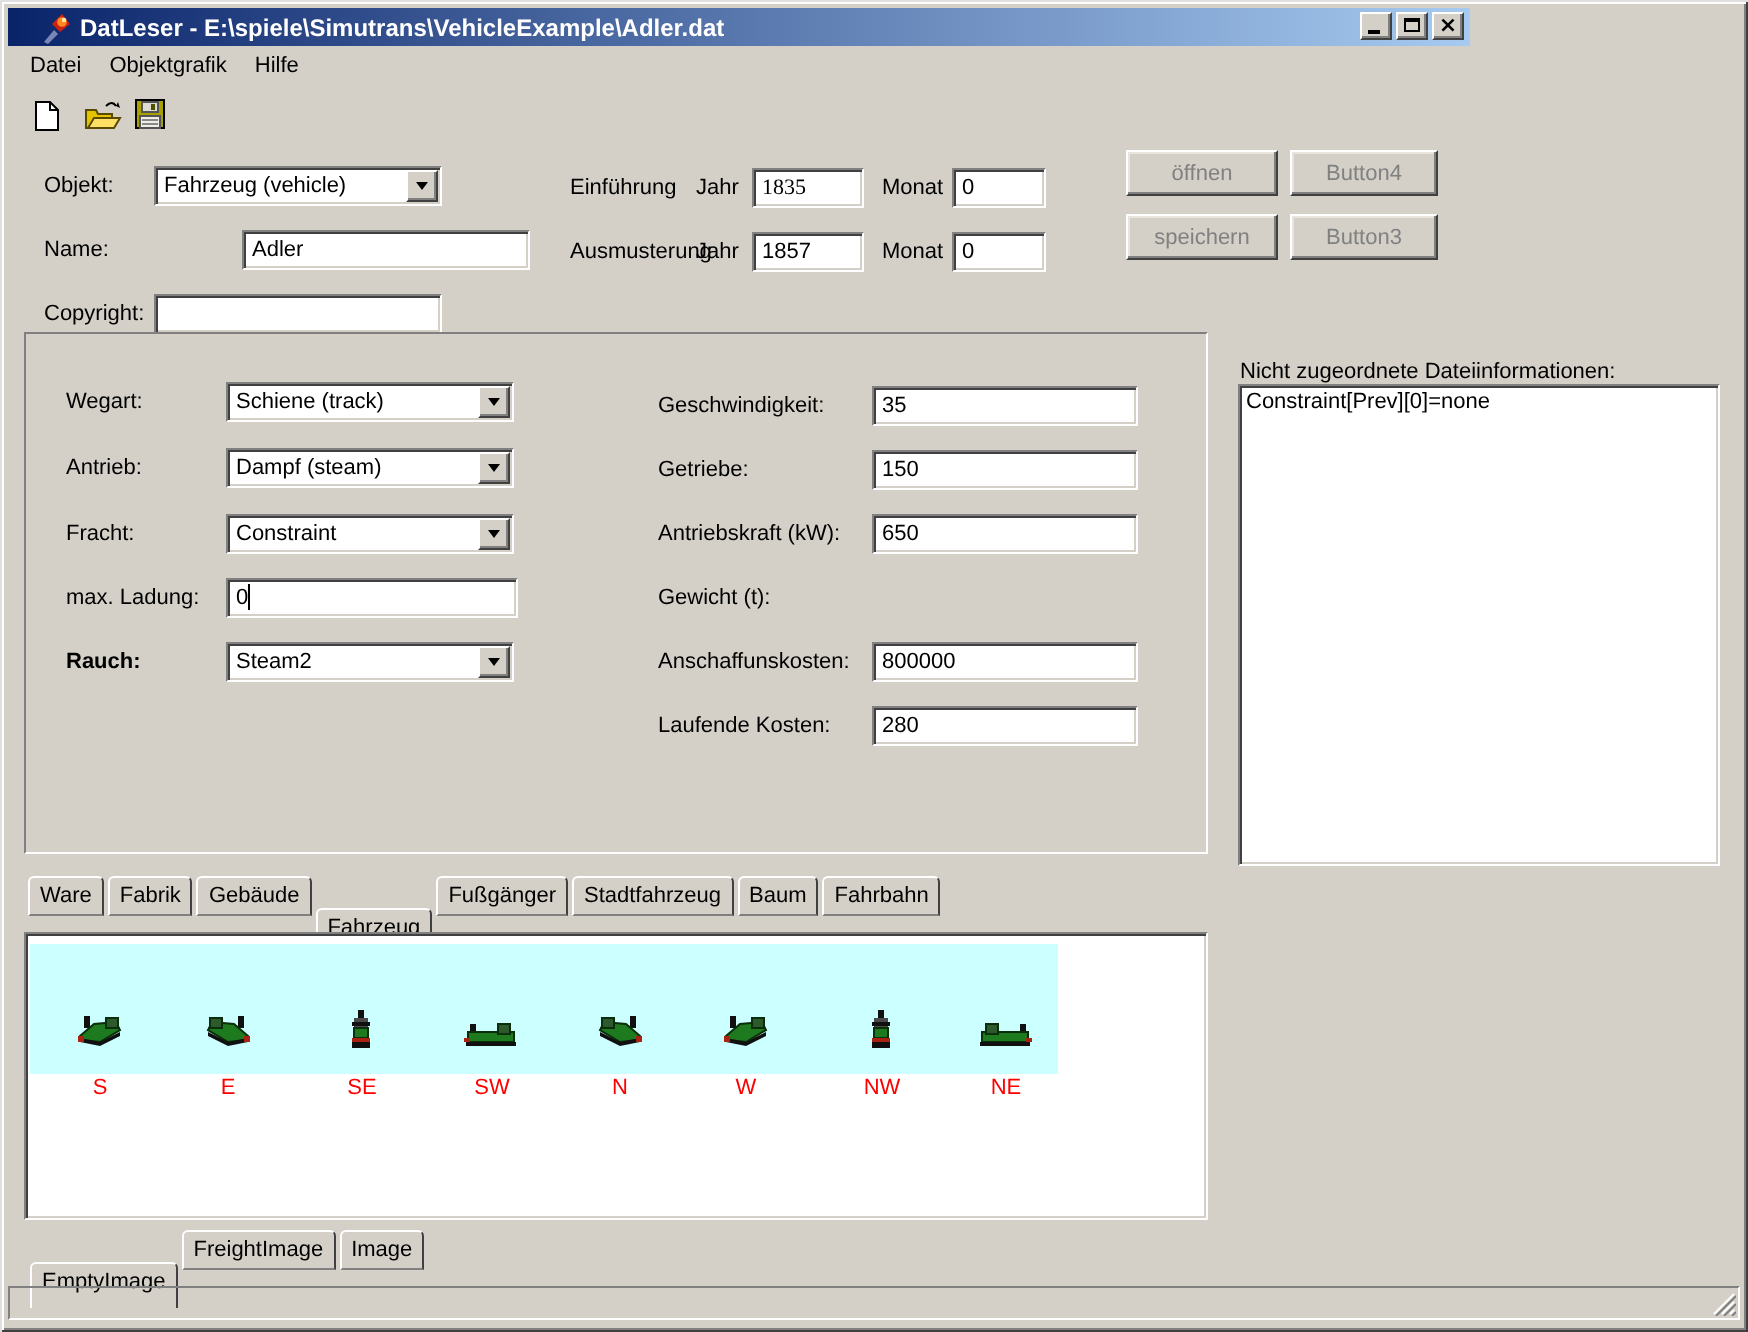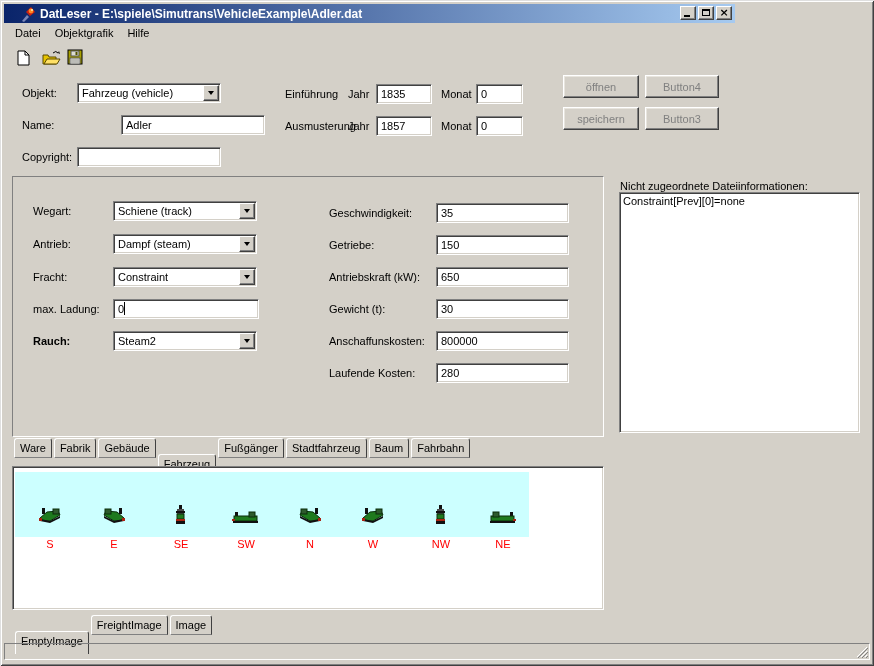--- a/index.html
+++ b/index.html
@@ -162,38 +162,38 @@
   </div>
 
   <span class="lbl" style="left:22px;top:119px">Name:</span>
   <input class="edit" style="left: 77px; top: 115px; width: 144px; margin-left: 44px;" value="Adler">
 
   <span class="lbl" style="left:22px;top:151px">Copyright:</span>
   <input class="edit" style="left: 77px; top: 147px; width: 144px;" value="">
 
   <span class="lbl" style="left:285px;top:88px">Einführung</span>
   <span class="lbl" style="left:348px;top:88px">Jahr</span>
-  <input class="edit" style="left: 376px; top: 84px; width: 56px;" value="1835">
+  <input class="edit" style="left: 376px; top: 84px; width: 56px; font-family: Liberation Serif, serif;" value="1835">
   <span class="lbl" style="left:441px;top:88px">Monat</span>
   <input class="edit" style="left: 476px; top: 84px; width: 47px;" value="0">
 
   <span class="lbl" style="left:285px;top:120px">Ausmusterung</span>
   <span class="lbl" style="left:348px;top:120px">Jahr</span>
   <input class="edit" style="left: 376px; top: 116px; width: 56px;" value="1857">
   <span class="lbl" style="left:441px;top:120px">Monat</span>
   <input class="edit" style="left: 476px; top: 116px; width: 47px;" value="0">
 
   <div>
       <div class="btn" style="left: 563px; top: 75px; width: 76px;">öffnen</div>
       <div class="btn" style="left: 645px; top: 75px; width: 74px;">Button4</div>
       <div class="btn" style="left: 563px; top: 107px; width: 76px;">speichern</div>
       <div class="btn" style="left: 645px; top: 107px; width: 74px;">Button3</div>
     </div>
 
-  <div class="panel-sunken" style="left:12px;top:176px;width:592px;height:261px">
+  <div class="panel-sunken" style="left:12px;top:166px;width:592px;height:261px">
       <span class="lbl" style="left: 20px; top: 28px;">Wegart:</span>
       <div class="combo" style="left: 100px; top: 24px; width: 144px;">
         <span class="combo-text">Schiene (track)</span>
         <div class="combo-btn">
           <span class="arrow"></span>
         </div>
       </div>
       <span class="lbl" style="left: 20px; top: 61px;">Antrieb:</span>
       <div class="combo" style="left: 100px; top: 57px; width: 144px;">
         <span class="combo-text">Dampf (steam)</span>
@@ -218,21 +218,20 @@
           <span class="arrow"></span>
         </div>
       </div>
       <span class="lbl" style="left: 316px; top: 30px;">Geschwindigkeit:</span>
       <input class="edit" value="35" style="left: 423px; top: 26px; width: 133px;">
       <span class="lbl" style="left: 316px; top: 62px;">Getriebe:</span>
       <input class="edit" value="150" style="left: 423px; top: 58px; width: 133px;">
       <span class="lbl" style="left: 316px; top: 94px;">Antriebskraft (kW):</span>
       <input class="edit" value="650" style="left: 423px; top: 90px; width: 133px;">
       <span class="lbl" style="left: 316px; top: 126px;">Gewicht (t):</span>
-      <input class="edit" value="30" style="left: 423px; top: 122px; width: 133px;">
       <span class="lbl" style="left: 316px; top: 158px;">Anschaffunskosten:</span>
       <input class="edit" value="800000" style="left: 423px; top: 154px; width: 133px;">
       <span class="lbl" style="left: 316px; top: 190px;">Laufende Kosten:</span>
       <input class="edit" value="280" style="left: 423px; top: 186px; width: 133px;">
     </div>
 
   <span class="lbl" style="left:620px;top:180px">Nicht zugeordnete Dateiinformationen:</span>
   <div class="listbox" style="left:619px;top:192px;width:241px;height:241px">
       <div class="list-item">Constraint[Prev][0]=none</div>
     </div>

